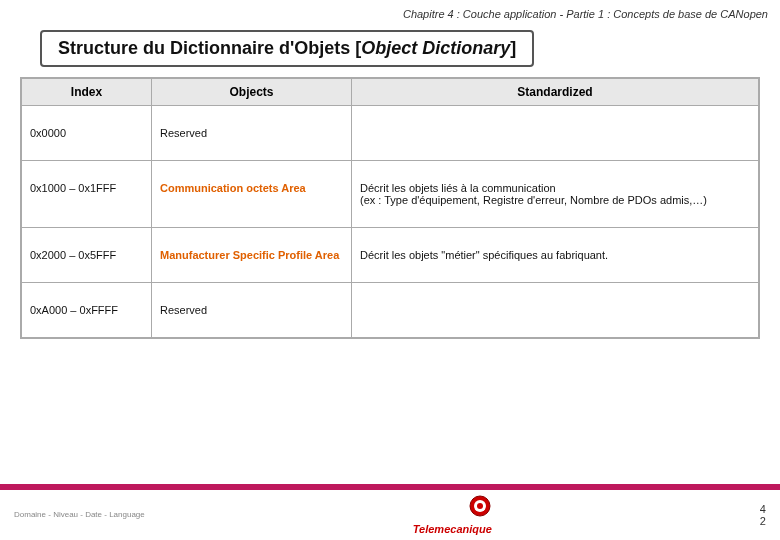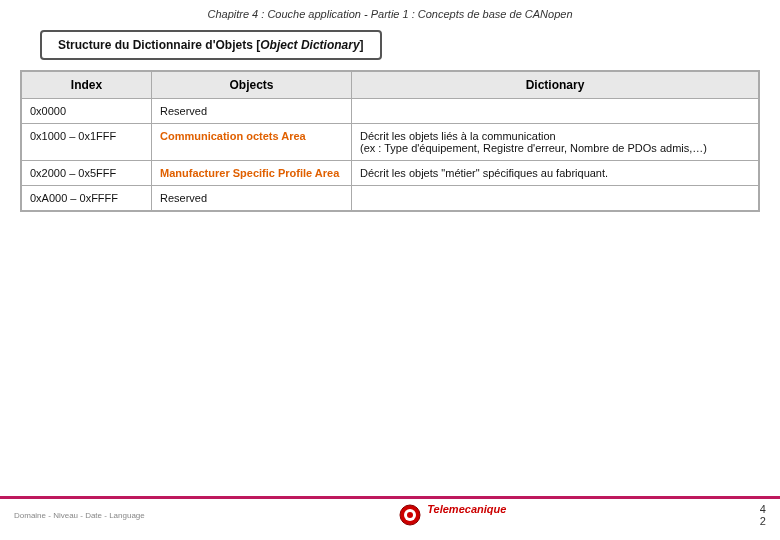--- a/index.html
+++ b/index.html
@@ -6,34 +6,34 @@
     body {
       font-family: Arial, Helvetica, sans-serif;
       background: #fff;
       width: 780px;
       height: 540px;
       overflow: hidden;
       position: relative;
     }
 
     .page-header {
-      text-align: center;
+      text-align: right;
       font-size: 11px;
       color: #333;
       padding: 8px 12px 4px;
       font-style: italic;
     }
 
     .title-box {
       display: inline-block;
       border: 2px solid #555;
       border-radius: 4px;
       padding: 6px 16px;
       margin: 6px 20px 10px 20px;
-      font-size: 12px;
+      font-size: 18px;
       font-weight: bold;
       color: #111;
     }
     .title-box em {
       font-style: italic;
     }
 
     .table-wrap {
       margin: 0 20px;
       border: 1px solid #aaa;
@@ -52,53 +52,54 @@
     thead th {
       border: 1px solid #aaa;
       padding: 6px 8px;
       text-align: center;
       font-size: 12px;
       font-weight: bold;
     }
 
     tbody td {
       border: 1px solid #aaa;
-      padding: 6px 8px;
+      padding: 21px 8px;
       vertical-align: top;
       color: #111;
       margin-left: 17px;
     }
 
     .col-index { width: 130px; }
     .col-objects { width: 200px; }
     .col-desc { width: auto; }
 
     .text-orange { color: #e06000; font-weight: bold; }
 
     .footer-bar {
       position: absolute;
-      bottom: 9px;
+      bottom: 1px;
       left: 0;
       right: 0;
       display: flex;
       align-items: center;
       justify-content: space-between;
       padding: 4px 14px;
-      border-top: 3px solid #be185d;
+      border-top: 6px solid #be185d;
     }
 
     .footer-left {
       font-size: 8px;
       color: #888;
     }
 
     .footer-logo {
       display: flex;
-      align-items: flex-start;
+      align-items: flex-end;
       gap: 5px;
+      flex-direction: column;
     }
 
     .logo-icon {
       width: 24px;
       height: 24px;
     }
 
     .logo-text {
       font-size: 11px;
       font-weight: bold;
@@ -123,21 +124,21 @@
     <span>Structure du Dictionnaire d'Objets [</span><em>Object Dictionary</em><span>]</span>
   </div>
 </div>
 
 <div class="table-wrap">
   <table>
     <thead>
       <tr>
         <th class="col-index">Index</th>
         <th class="col-objects">Objects</th>
-        <th class="col-desc">Dictionary</th>
+        <th class="col-desc">Standardized</th>
       </tr>
     </thead>
     <tbody id="table-body">
     <tr>
           <td>0x0000</td>
           <td>Reserved</td>
           <td></td>
         </tr>
         <tr>
           <td>0x1000 – 0x1FFF</td>

